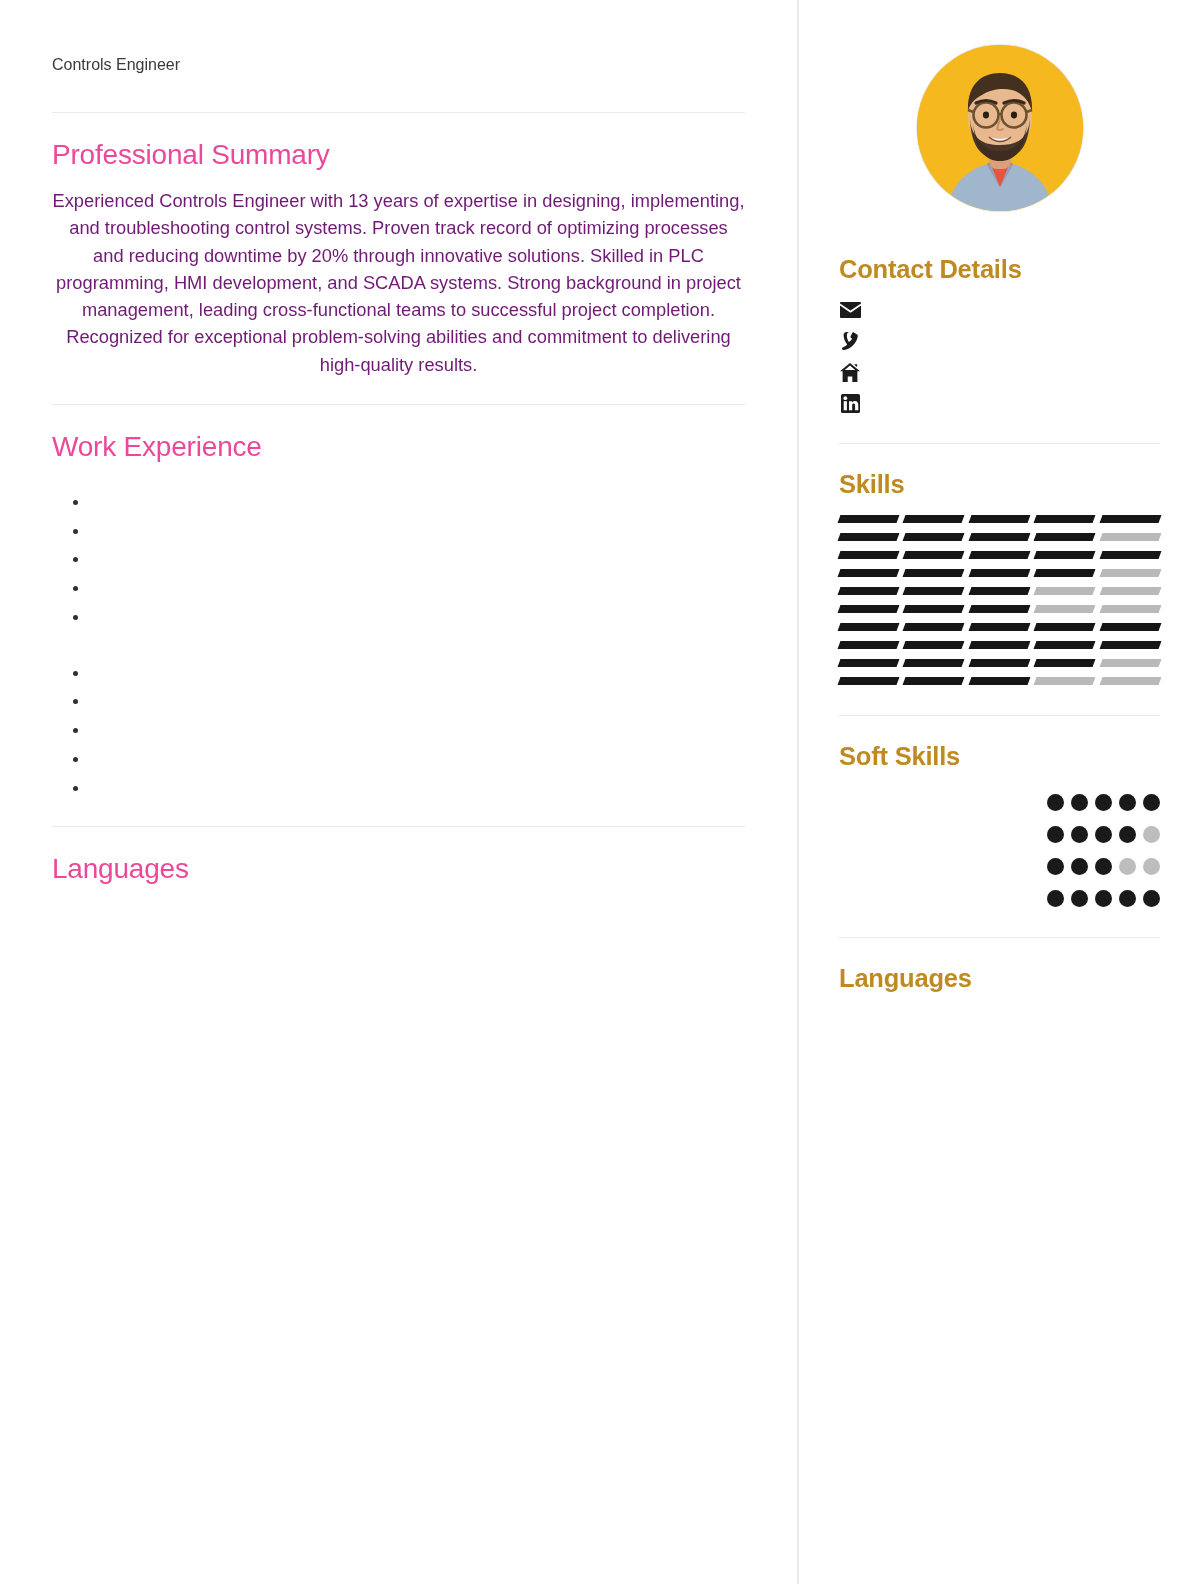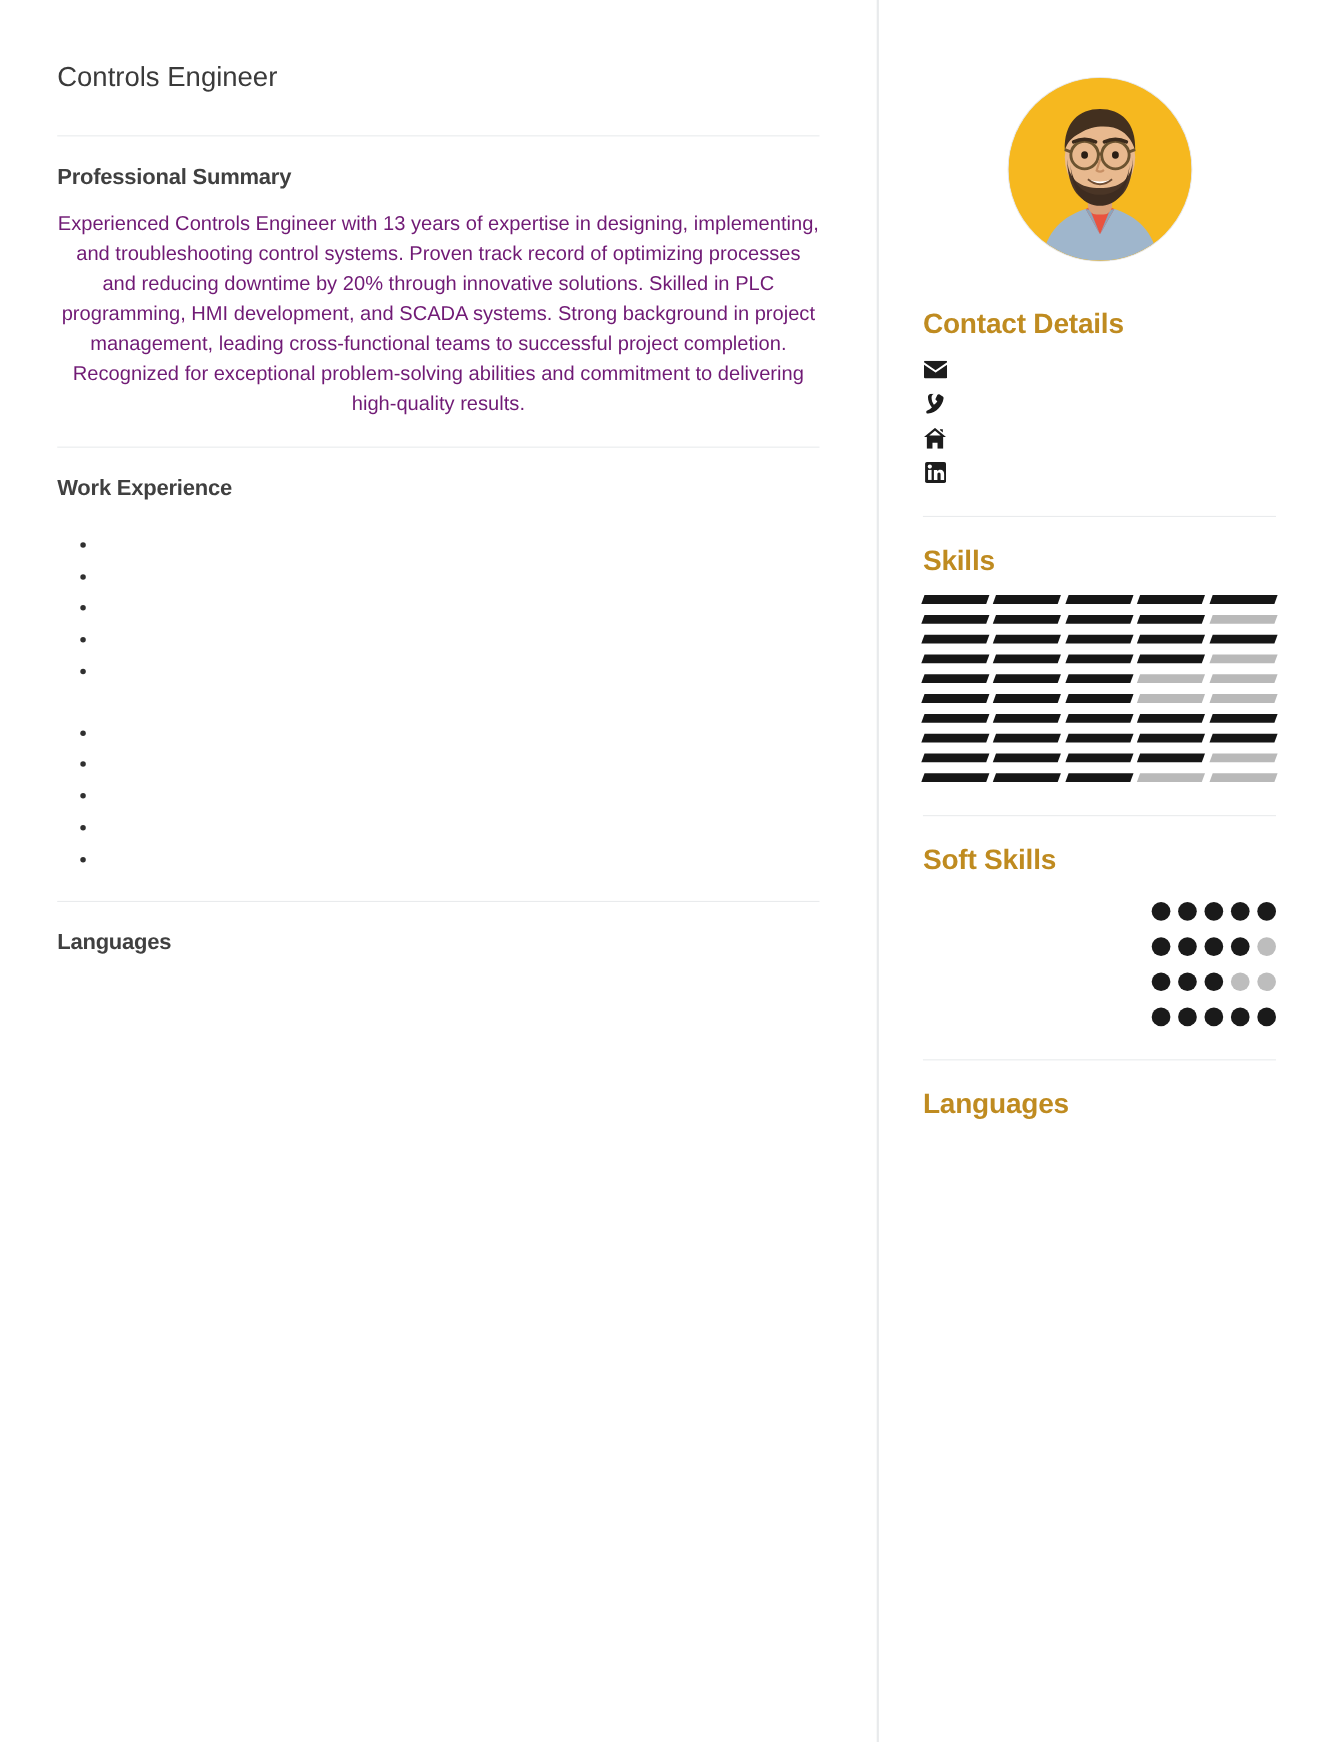--- a/index.html
+++ b/index.html
@@ -40,38 +40,38 @@
 
   .name {
     font-size: 45px;
     font-weight: bold;
     color: #bf8b20;
     letter-spacing: -0.3px;
     line-height: 1.06;
   }
 
   .job-title-top {
-    font-size: 25px;
+    font-size: 16px;
     color: #3a3a3a;
     margin-top: 8px;
     font-weight: normal;
   }
 
   .hr {
     height: 1px;
     background: #e9ebed;
     margin: 38px 0 0 0;
   }
 
   .section { margin-top: 26px; }
 
   .section-title {
-    font-size: 20px;
-    font-weight: bold;
-    color: #404040;
+    font-size: 28px;
+    font-weight: normal;
+    color: #ec4899;
     margin-bottom: 16px;
     letter-spacing: -0.2px;
   }
 
   .summary-text {
     font-size: 18.3px;
     line-height: 1.49;
     color: #701a75;
     text-align: center;
   }
@@ -153,21 +153,20 @@
     font-size: 18.2px;
     color: #303030;
     margin-top: 15px;
     line-height: 1.45;
   }
 
   
   .side-col {
     width: 403px;
     padding: 45px 40px 16px 42px;
-    margin-top: 26px;
   }
 
   .photo-wrap {
     display: flex;
     justify-content: center;
     margin-bottom: 44px;
   }
 
   .photo {
     width: 166px;

